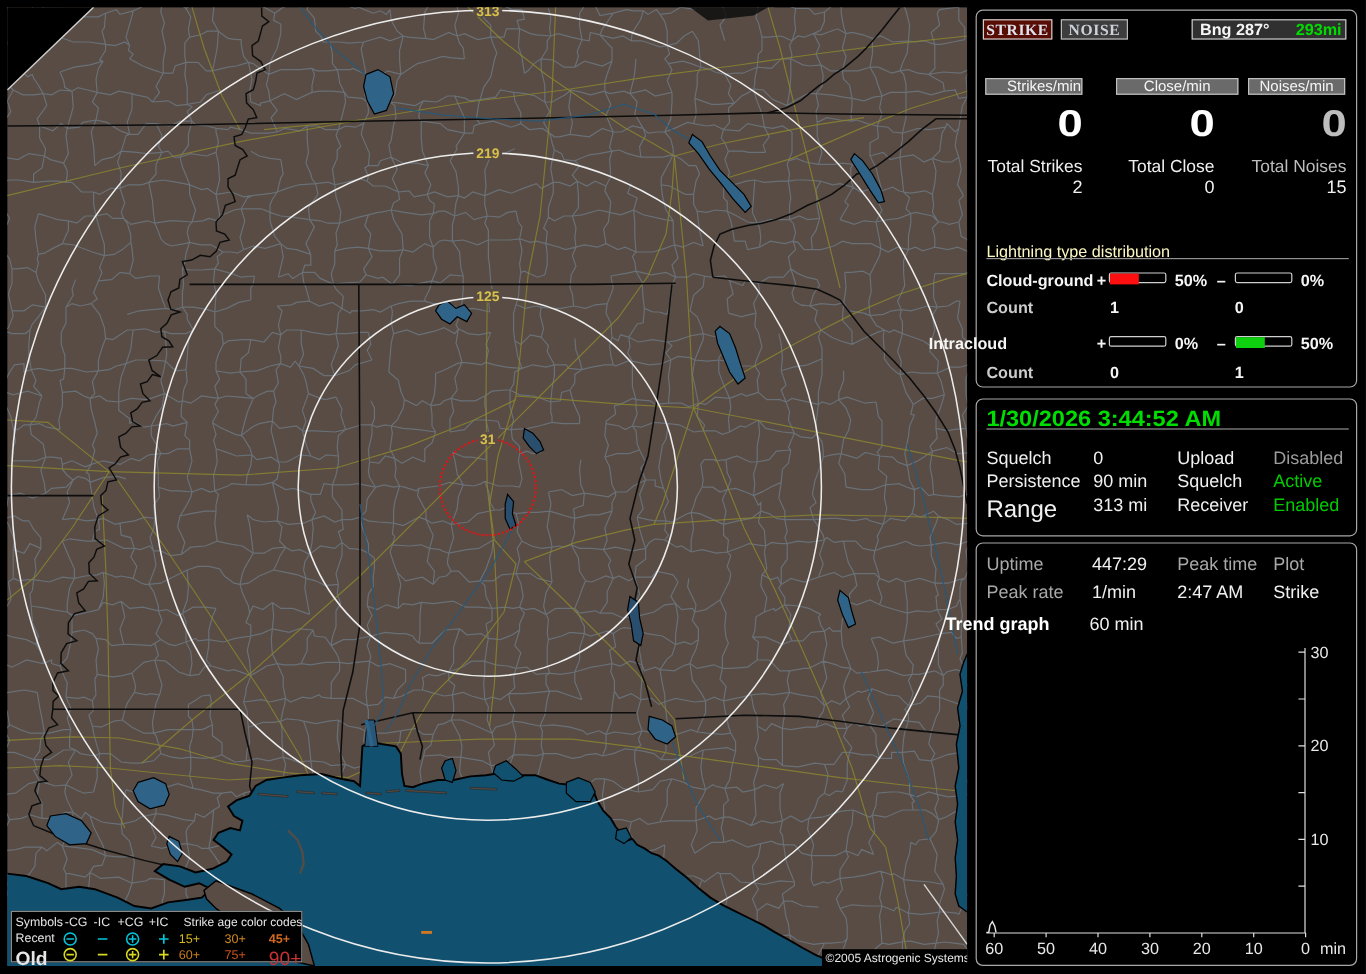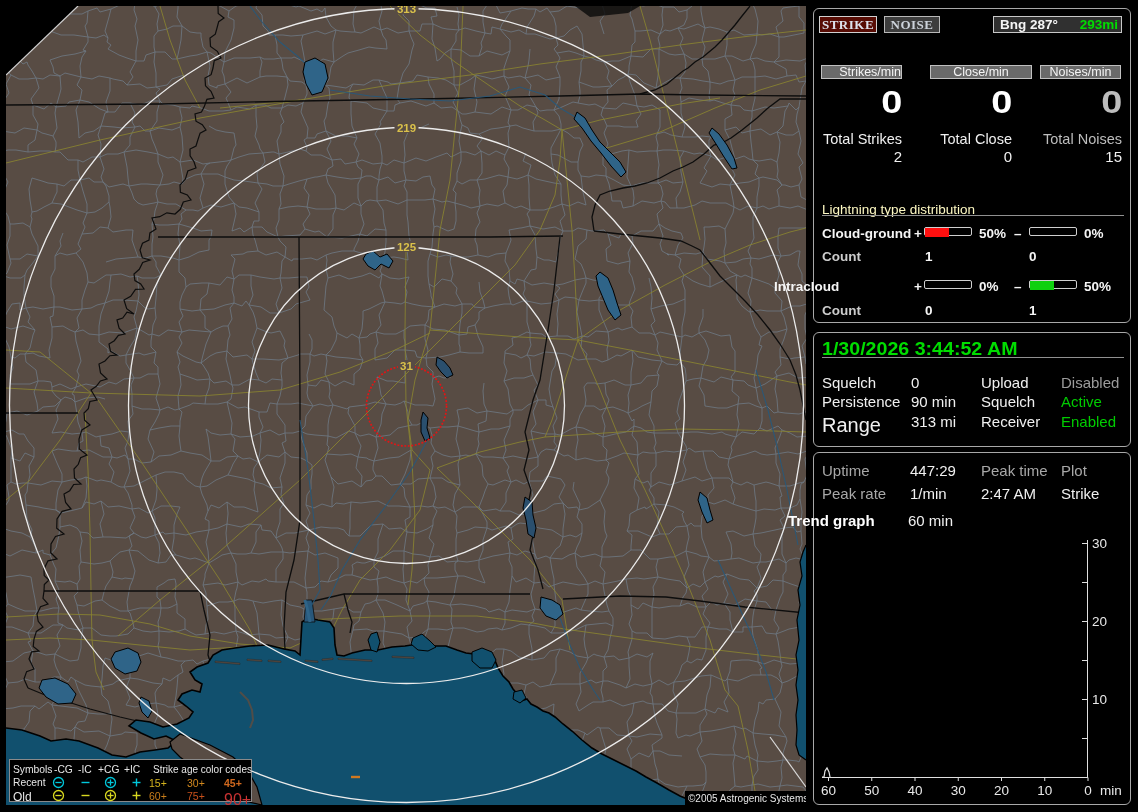--- a/index.html
+++ b/index.html
@@ -110,21 +110,21 @@
     <text x="688" y="801.5" font-family="Liberation Sans" font-size="10" fill="#e8e8e8">©2005 Astrogenic Systems</text>
   </svg>
 <div style="position:absolute;left:9px;top:759px;width:243px;height:43px;background:#000;border:1px solid #8a8a8a;z-index:5"></div>
 <div style="position:absolute;left:13px;top:764px;font-size:10.3px;color:#e6e6e6;font-weight:normal;z-index:6;white-space:nowrap;line-height:1.2">Symbols</div>
 <div style="position:absolute;left:54px;top:764px;font-size:10.3px;color:#e6e6e6;font-weight:normal;z-index:6;white-space:nowrap;line-height:1.2">-CG</div>
 <div style="position:absolute;left:78px;top:764px;font-size:10.3px;color:#e6e6e6;font-weight:normal;z-index:6;white-space:nowrap;line-height:1.2">-IC</div>
 <div style="position:absolute;left:98px;top:764px;font-size:10.3px;color:#e6e6e6;font-weight:normal;z-index:6;white-space:nowrap;line-height:1.2">+CG</div>
 <div style="position:absolute;left:124px;top:764px;font-size:10.3px;color:#e6e6e6;font-weight:normal;z-index:6;white-space:nowrap;line-height:1.2">+IC</div>
 <div style="position:absolute;left:153px;top:764px;font-size:10px;color:#e6e6e6;font-weight:normal;z-index:6;white-space:nowrap;line-height:1.2">Strike age color codes</div>
 <div style="position:absolute;left:13px;top:777px;font-size:10.3px;color:#e6e6e6;font-weight:normal;z-index:6;white-space:nowrap;line-height:1.2">Recent</div>
-<div style="position:absolute;left:13px;top:790px;font-size:12px;color:#e6e6e6;font-weight:normal;z-index:6;white-space:nowrap;line-height:1.2">Old</div>
+<div style="position:absolute;left:13px;top:790px;font-size:16px;color:#e6e6e6;font-weight:bold;z-index:6;white-space:nowrap;line-height:1.2">Old</div>
 <div style="z-index:6;position:absolute;left:0;top:0">
     <svg style="position:absolute;left:51.5px;top:775.5px" width="13" height="13" viewBox="0 0 13 13">
       <circle cx="6.5" cy="6.5" r="5" fill="none" stroke="#00c8dc" stroke-width="1.3"></circle>
       <line x1="3.4" y1="6.5" x2="9.6" y2="6.5" stroke="#00c8dc" stroke-width="1.3"></line>
     </svg>
     <svg style="position:absolute;left:78.5px;top:775.5px" width="13" height="13" viewBox="0 0 13 13">
       <line x1="2.5" y1="6.5" x2="10.5" y2="6.5" stroke="#00c8dc" stroke-width="1.4"></line>
     </svg>
     <svg style="position:absolute;left:103.5px;top:775.5px" width="13" height="13" viewBox="0 0 13 13">
       <circle cx="6.5" cy="6.5" r="5" fill="none" stroke="#00c8dc" stroke-width="1.3"></circle>

